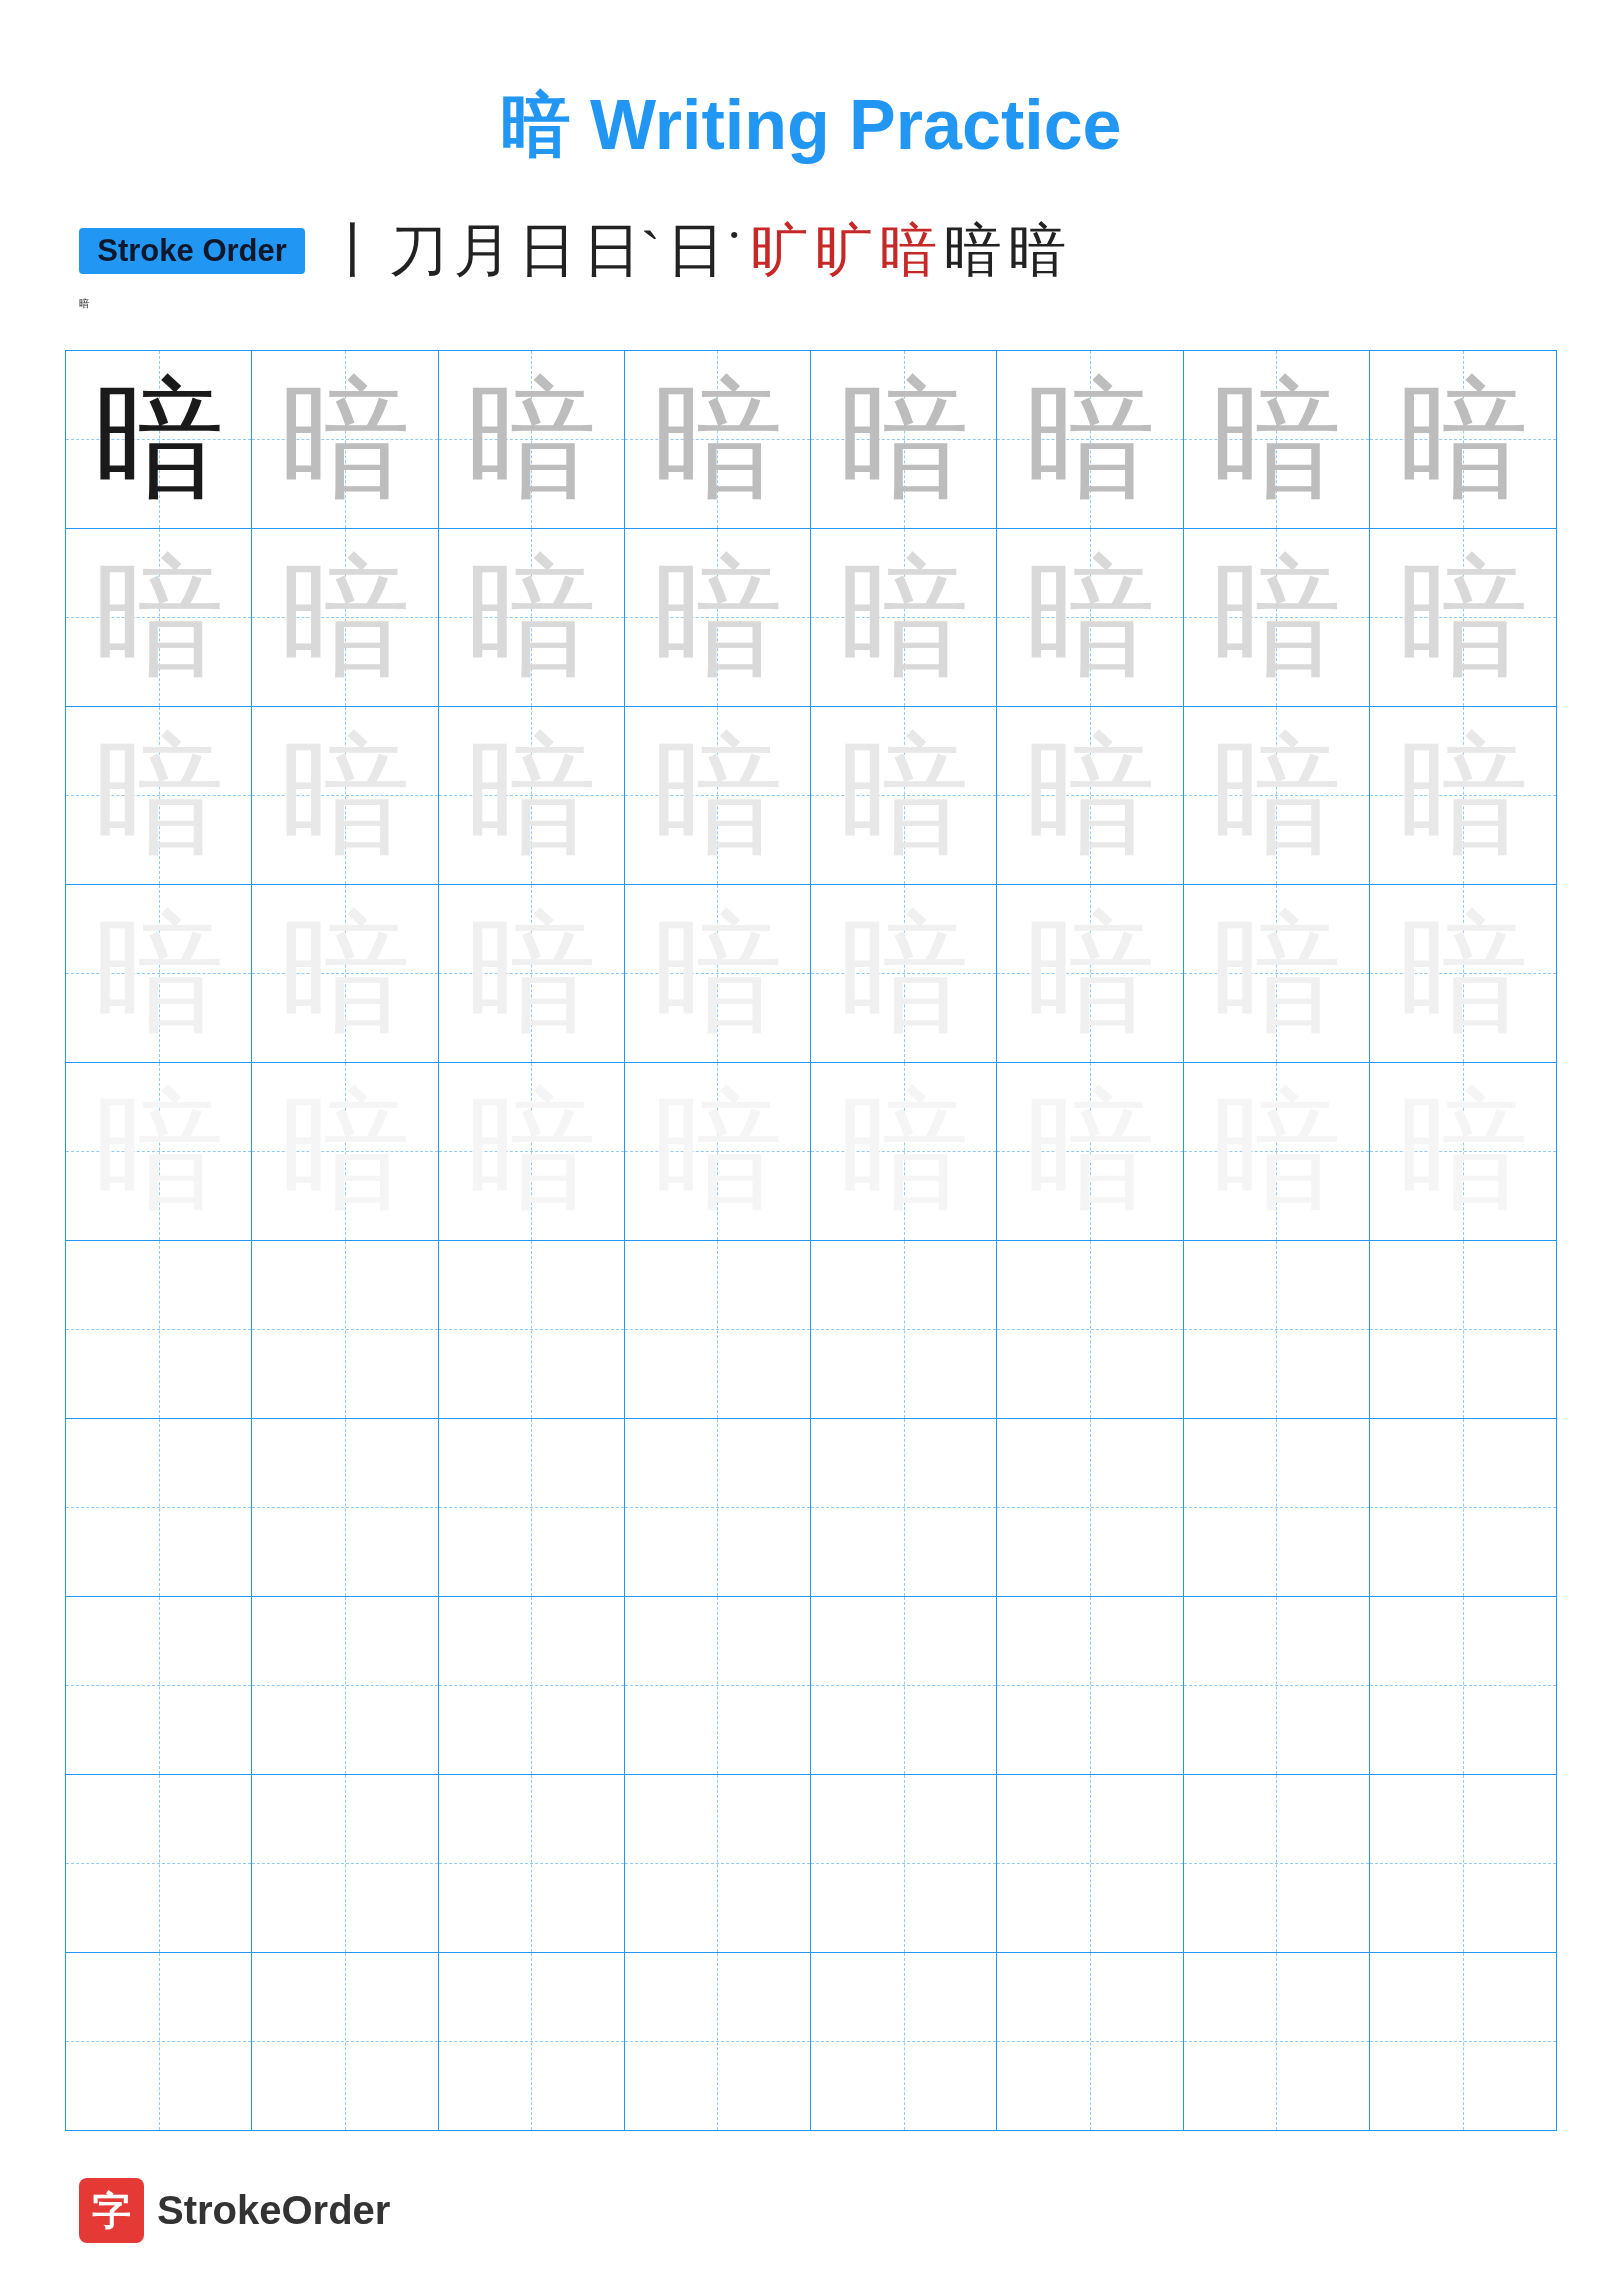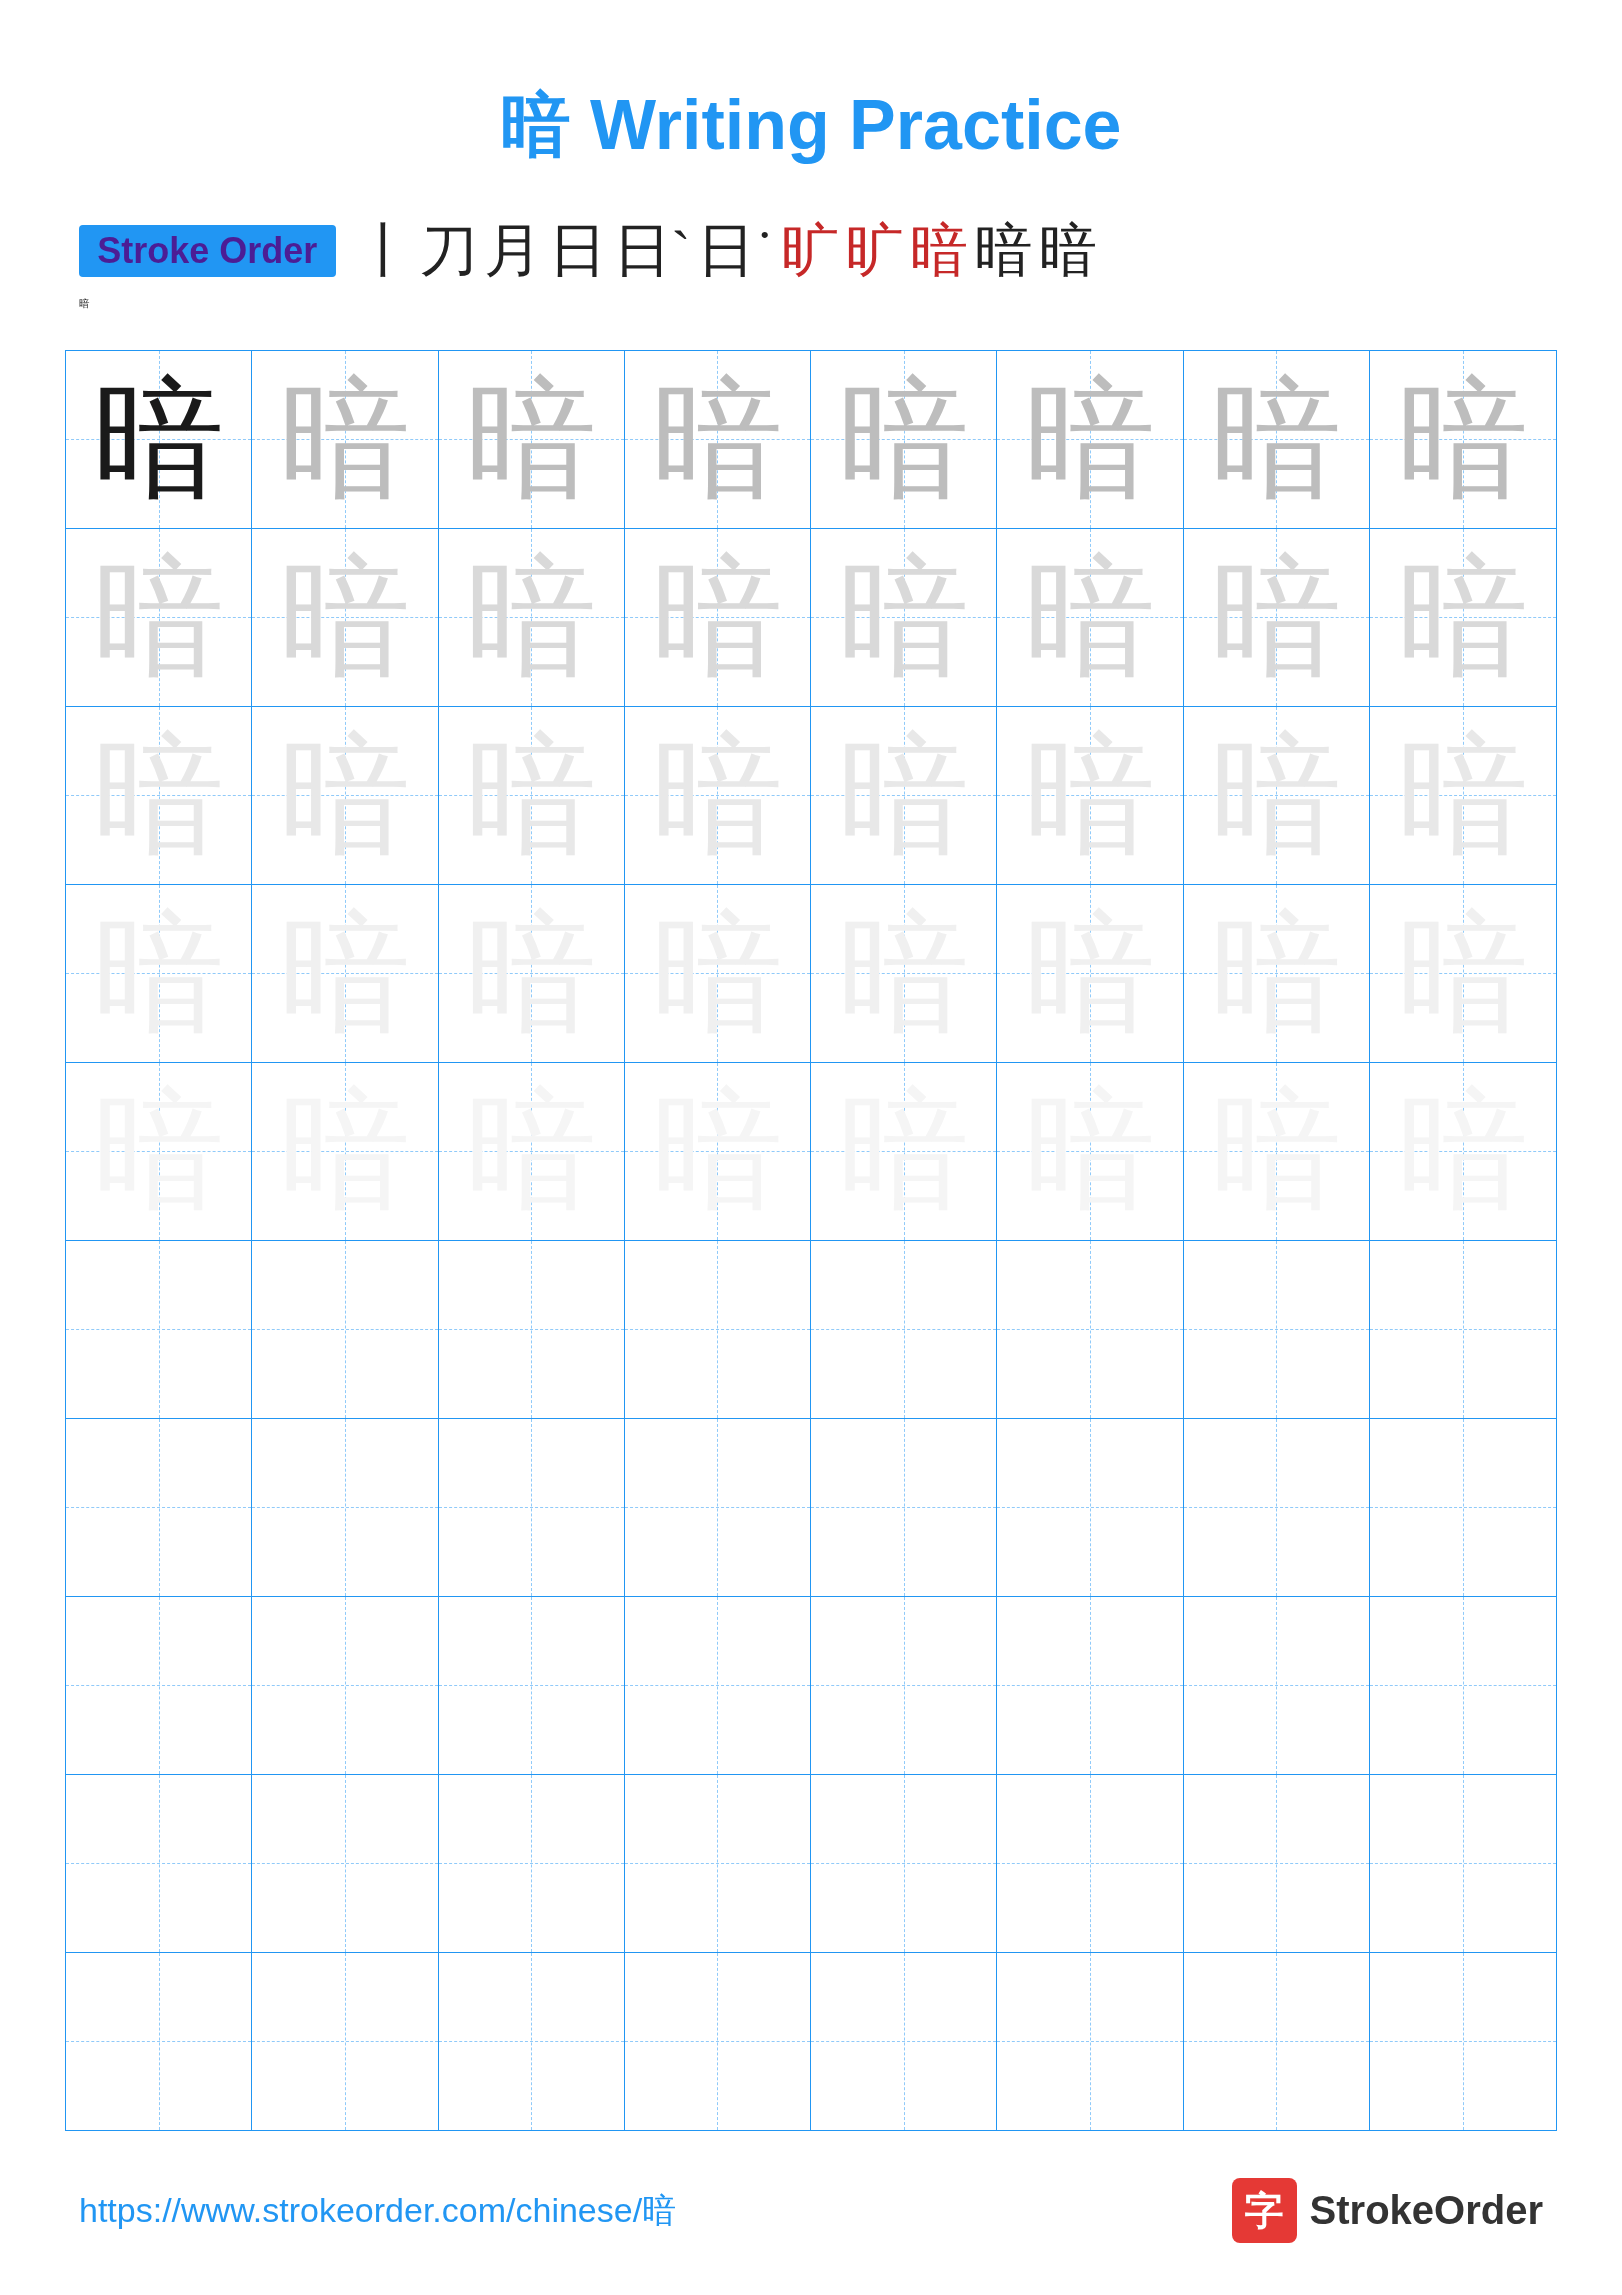--- a/index.html
+++ b/index.html
@@ -17,24 +17,24 @@
       padding-top: 79px;
       padding-bottom: 39px;
       font-size: 70px;
       font-weight: bold;
       color: #2196F3;
       font-family: Arial, sans-serif;
     }
 
     .stroke-order-badge {
       background: #2196F3;
-      color: #4c1d95;
+      color: #0f172a;
       padding: 5.2px 18.3px;
       border-radius: 3.9px;
-      font-size: 36px;
+      font-size: 31px;
       font-family: Arial, sans-serif;
       font-weight: bold;
       margin-right: 19.6px;
       white-space: nowrap;
     }
 
     .stroke-chars {
       display: flex;
       flex-wrap: wrap;
       align-items: center;
@@ -396,21 +396,20 @@
     <div class="grid-cell"></div>
     <div class="grid-cell"></div>
     <div class="grid-cell"></div>
     <div class="grid-cell"></div>
     <div class="grid-cell"></div>
   </div>
 
 </div>
 
 <div class="footer">
-  <span class="footer-url">https://www.strokeorder.com/chinese/暗</span>
   <div class="footer-logo">
     <div class="footer-logo-icon">
       <span>字</span>
     </div>
     <span class="footer-logo-text">StrokeOrder</span>
   </div>
 </div>
 
 
 </body></html>

